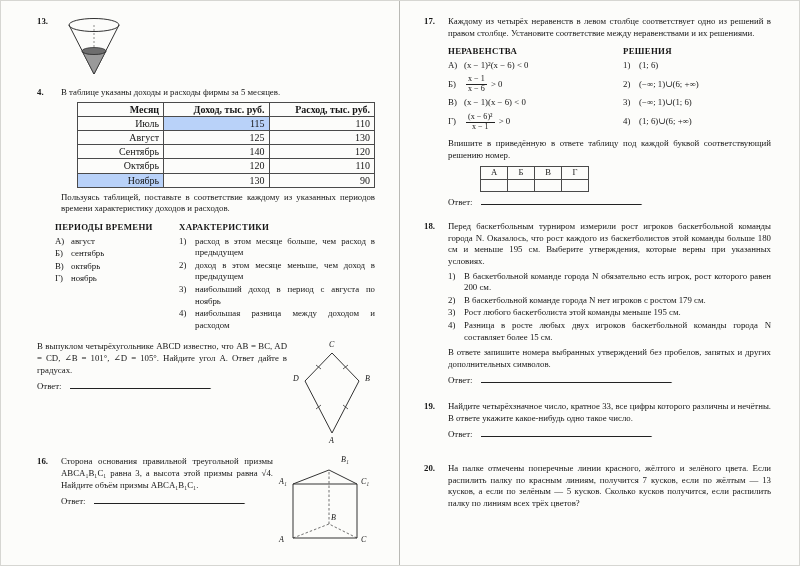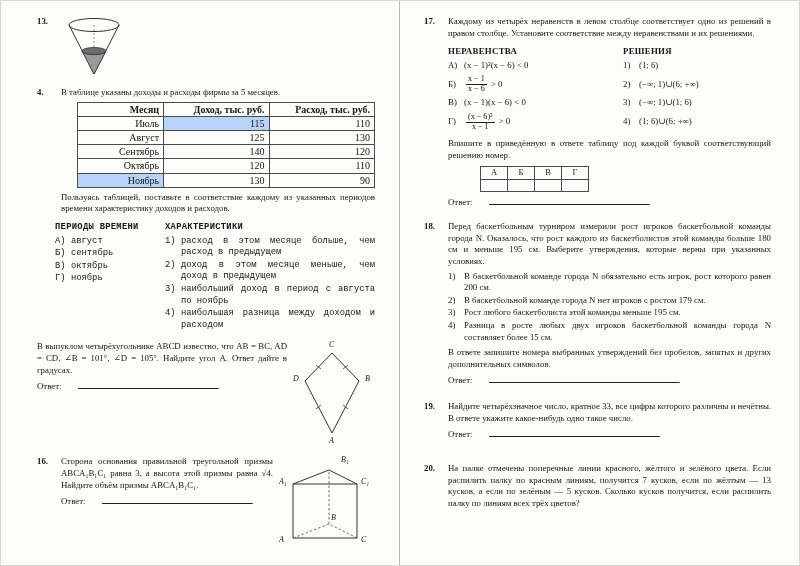--- a/index.html
+++ b/index.html
@@ -24,29 +24,29 @@
   .frac .fd{display:block;padding:0 2px;}
   .sel{background:rgba(45,120,250,0.32);}
   
   .dtable{border-collapse:collapse;margin:3px 0 4px 16px;}
   .dtable th,.dtable td{border:1px solid #4a4a4a;padding:0 4px;text-align:right;font-size:10px;height:11px;}
   .dtable th{font-weight:bold;}
   .dtable .c-month{width:78px;}
   .dtable .c-num{width:98px;}
   
   .mtitle{font-weight:bold;margin:5px 0 2px;text-align:left;letter-spacing:0.3px;}
-  .match{display:flex;gap:10px;margin-left:-6px;font-family:Liberation Mono, monospace;}
+  .match{display:flex;gap:24px;margin-left:-6px;}
   .match-l{flex:0 0 100px;}
   .match-r{flex:1;min-width:0;}
   .opt{display:flex;margin-bottom:1px;text-align:left;}
   .opt .ol{flex:0 0 16px;}
   .opt .ot{flex:1;text-align:justify;}
   
   .ans{margin-top:5px;text-align:left;}
-  .al{margin-right:16px;}
+  .al{margin-right:8px;}
   .aline{display:inline-block;border-bottom:1px solid #222;height:7px;vertical-align:baseline;}
   .w140{width:140px}.w150{width:150px}.w160{width:160px}.w170{width:170px}.w190{width:190px}
   
   .fig{position:relative;}
   .fig svg{position:absolute;}
   .figlbl{position:absolute;font-size:8px;font-style:italic;line-height:1;}
   .fig-cone{flex:0 0 66px;width:66px;height:62px;}
   .fig-kite{flex:0 0 82px;width:82px;height:106px;}
   .fig-prism{flex:0 0 96px;width:96px;height:100px;}
   

